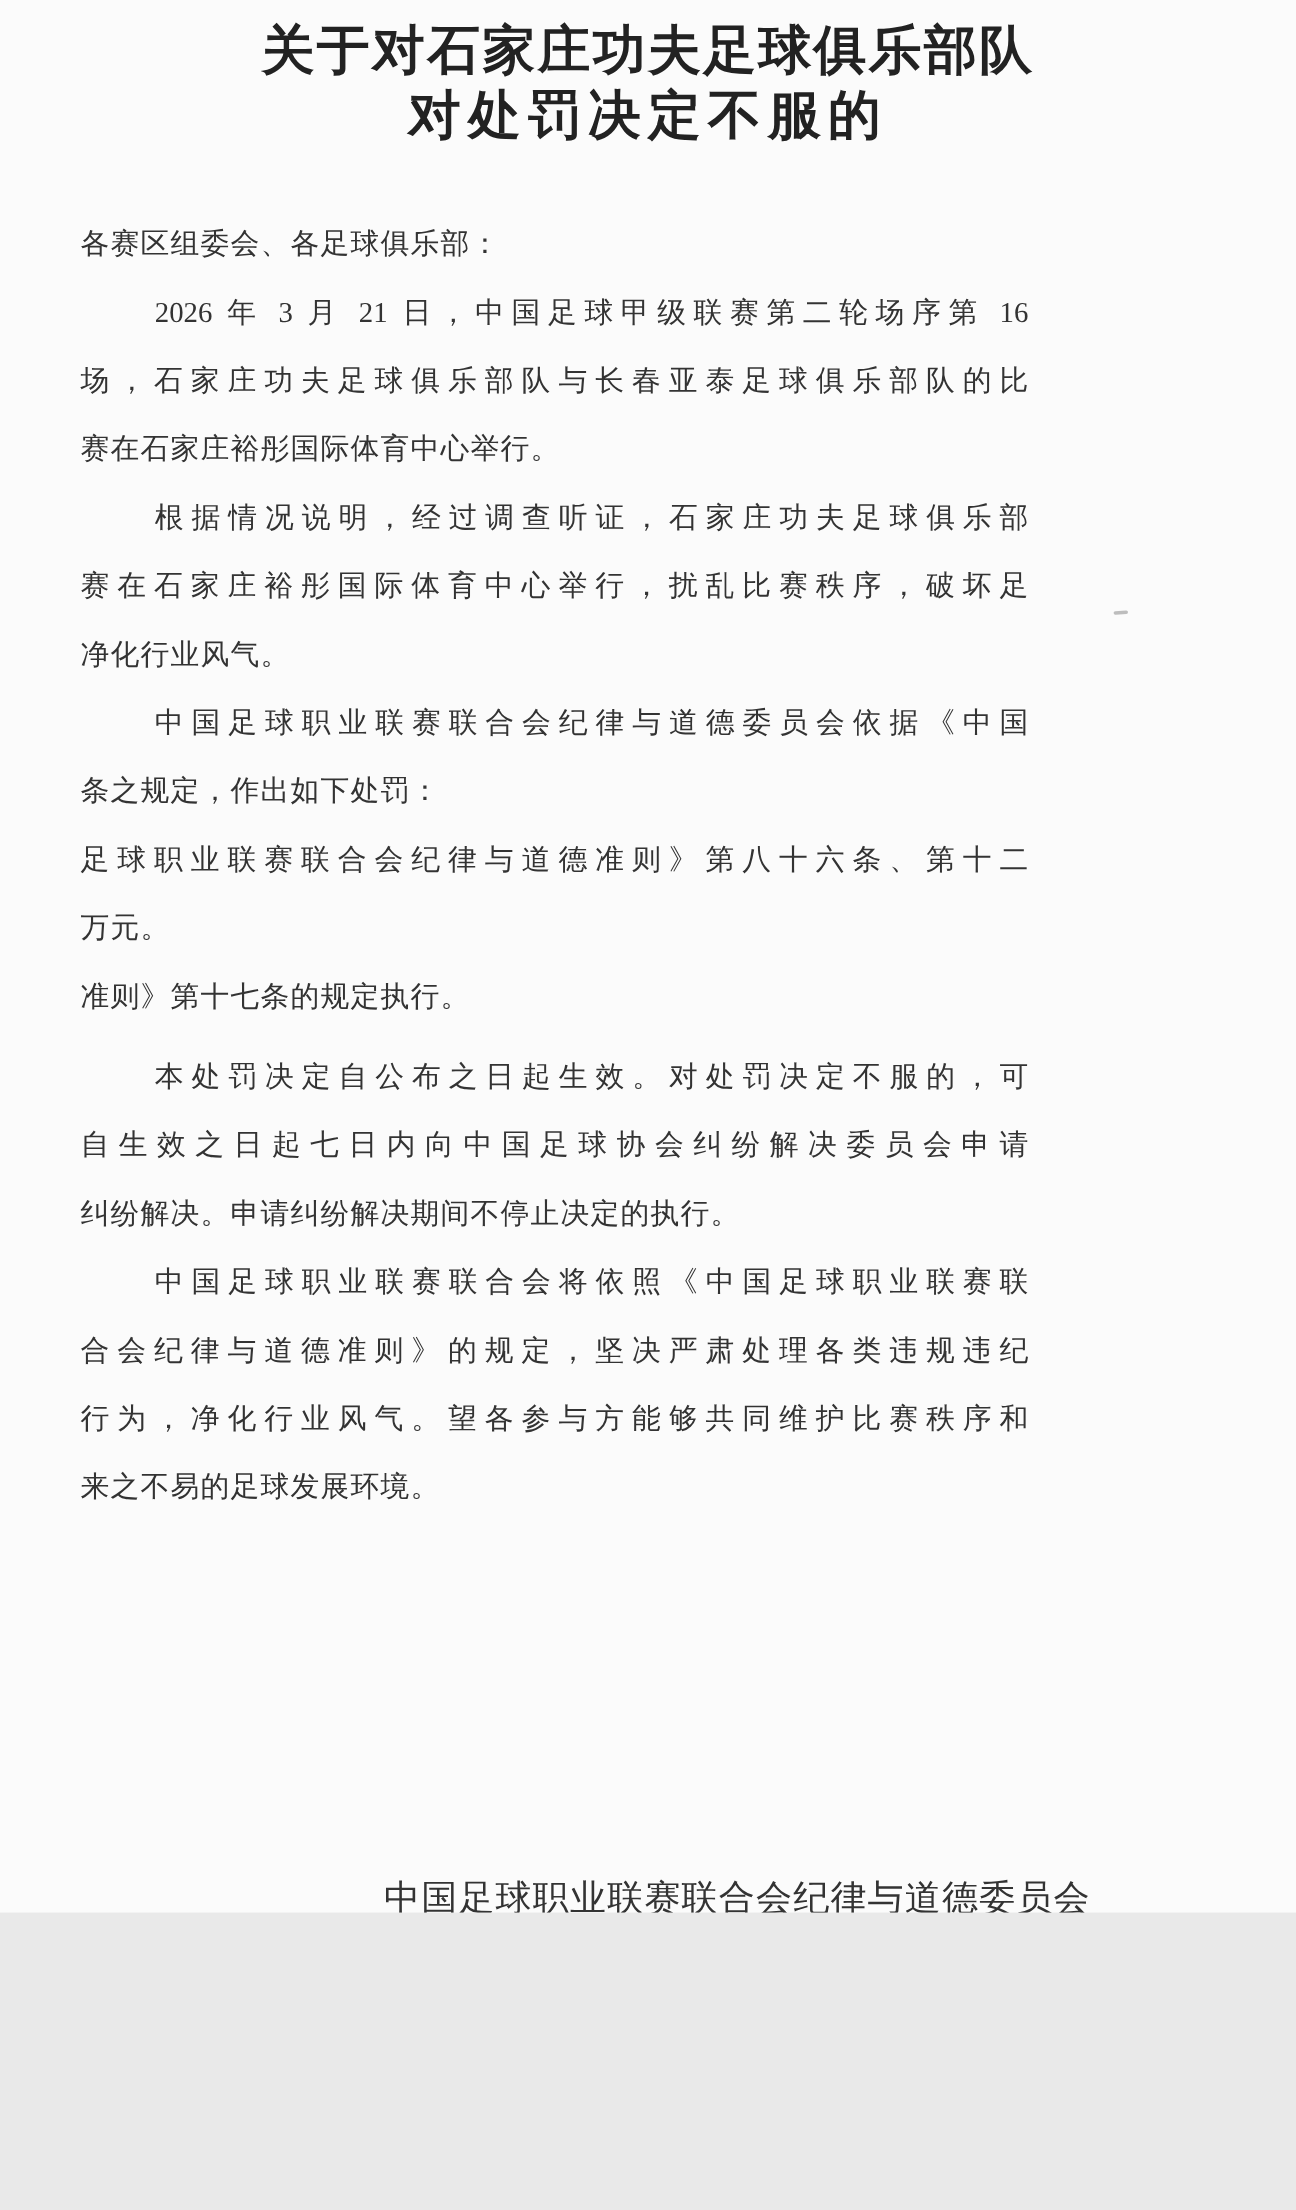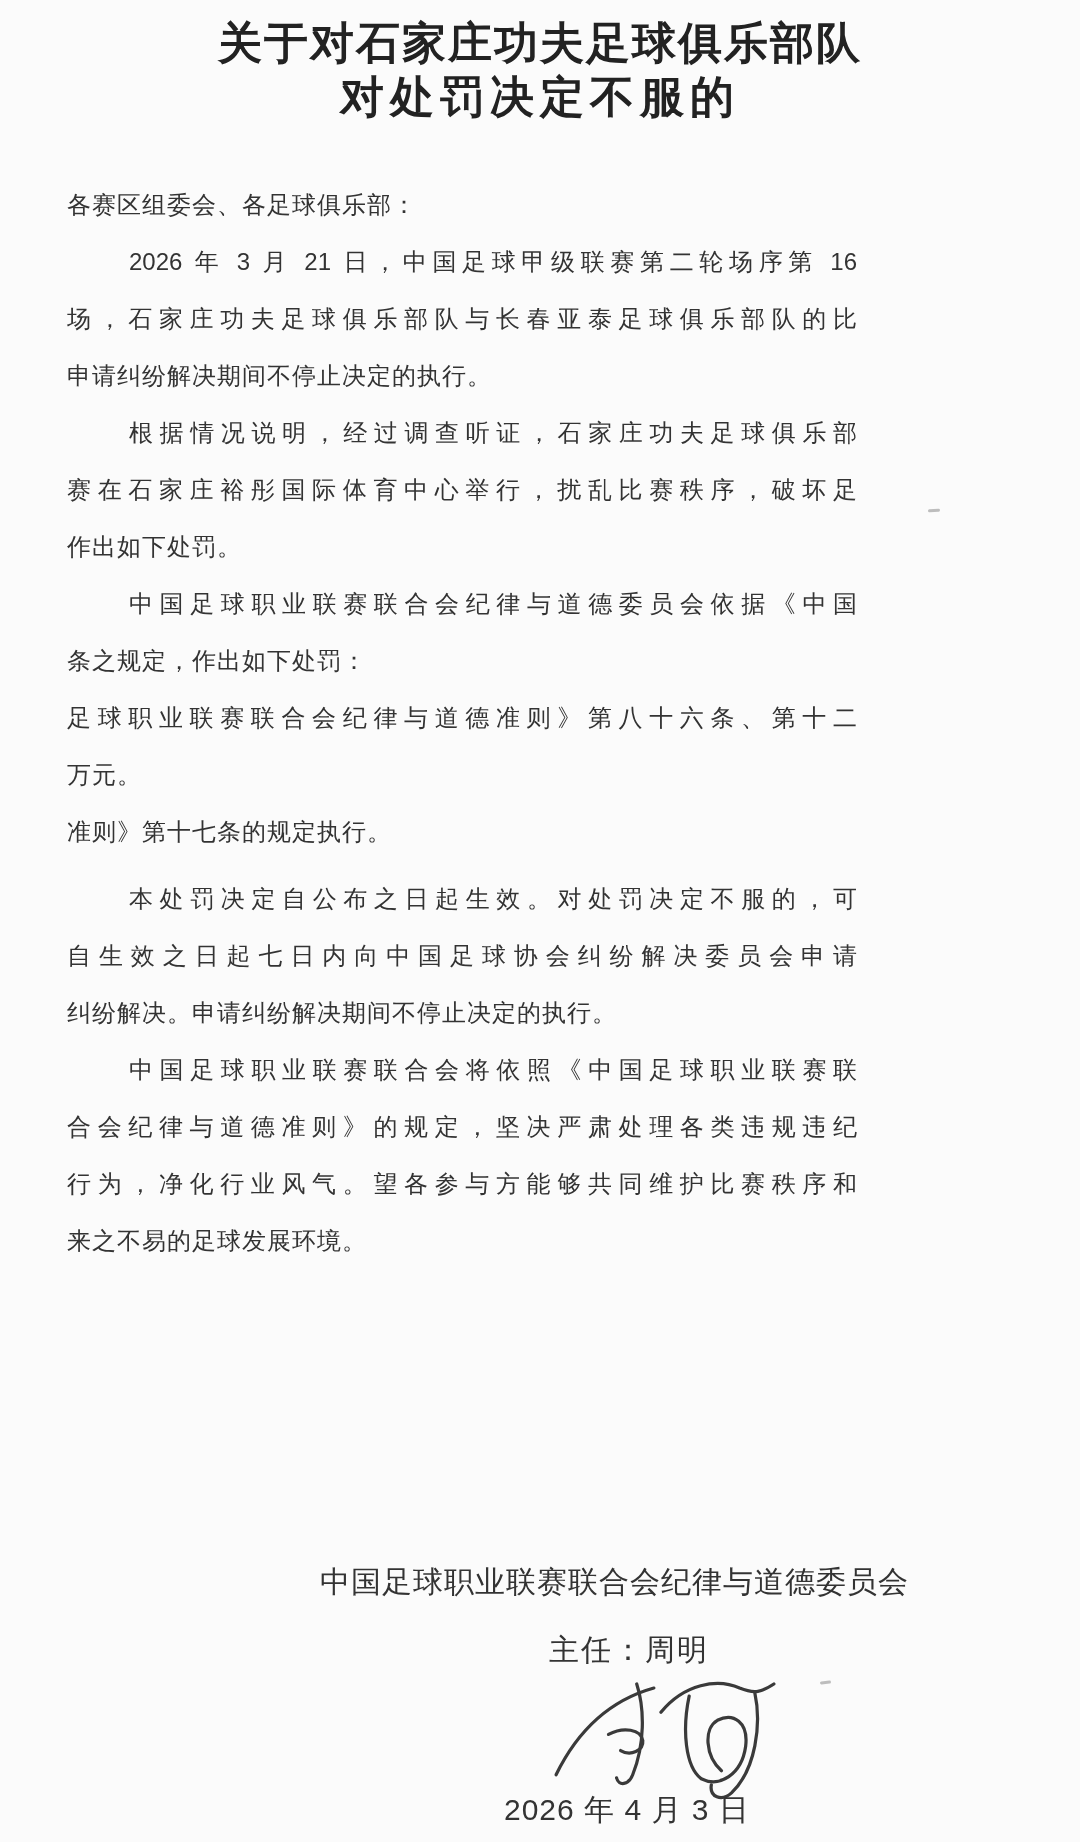--- a/index.html
+++ b/index.html
@@ -1,23 +1,23 @@
 <!DOCTYPE html>
 <html lang="zh"><head>
 <meta charset="utf-8">
 <style>
   html, body { margin: 0; padding: 0; background: #e9e9e9; }
   .page {
     position: relative;
     width: 1080px;
-    height: 1842px;
+    height: 1594px;
     margin: 0 auto;
     background: #fbfbfb;
     color: #333333;
-    font-family: Liberation Sans, sans-serif;
+    font-family: Liberation Serif, serif;
     overflow: hidden;
   }
   .title-block {
     padding-top: 16px;
     text-align: center;
     font-weight: bold;
     color: #222222;
   }
   .title-line {
     font-size: 44px;
@@ -97,24 +97,24 @@
 
   <div class="title-block">
     <div class="title-line">关于对石家庄功夫足球俱乐部队</div>
     <div class="title-line second">对处罚决定不服的</div>
   </div>
 
   <div class="body-block">
     <span class="line">各赛区组委会、各足球俱乐部：</span>
     <span class="line justify indent">2026 年 3 月 21 日，中国足球甲级联赛第二轮场序第 16</span>
     <span class="line justify">场，石家庄功夫足球俱乐部队与长春亚泰足球俱乐部队的比</span>
-    <span class="line">申请纠纷解决期间不停止决定的执行。</span>
+    <span class="line">赛在石家庄裕彤国际体育中心举行。</span>
     <span class="line justify indent">根据情况说明，经过调查听证，石家庄功夫足球俱乐部</span>
     <span class="line justify">赛在石家庄裕彤国际体育中心举行，扰乱比赛秩序，破坏足</span>
-    <span class="line">作出如下处罚。</span>
+    <span class="line">净化行业风气。</span>
     <span class="line justify indent">中国足球职业联赛联合会纪律与道德委员会依据《中国</span>
     <span class="line">条之规定，作出如下处罚：</span>
     <span class="line justify">足球职业联赛联合会纪律与道德准则》第八十六条、第十二</span>
     <span class="line">万元。</span>
     <span class="line">准则》第十七条的规定执行。</span>
     <span class="line justify indent para-gap">本处罚决定自公布之日起生效。对处罚决定不服的，可</span>
     <span class="line justify">自生效之日起七日内向中国足球协会纠纷解决委员会申请</span>
     <span class="line">纠纷解决。申请纠纷解决期间不停止决定的执行。</span>
     <span class="line justify indent">中国足球职业联赛联合会将依照《中国足球职业联赛联</span>
     <span class="line justify">合会纪律与道德准则》的规定，坚决严肃处理各类违规违纪</span>

